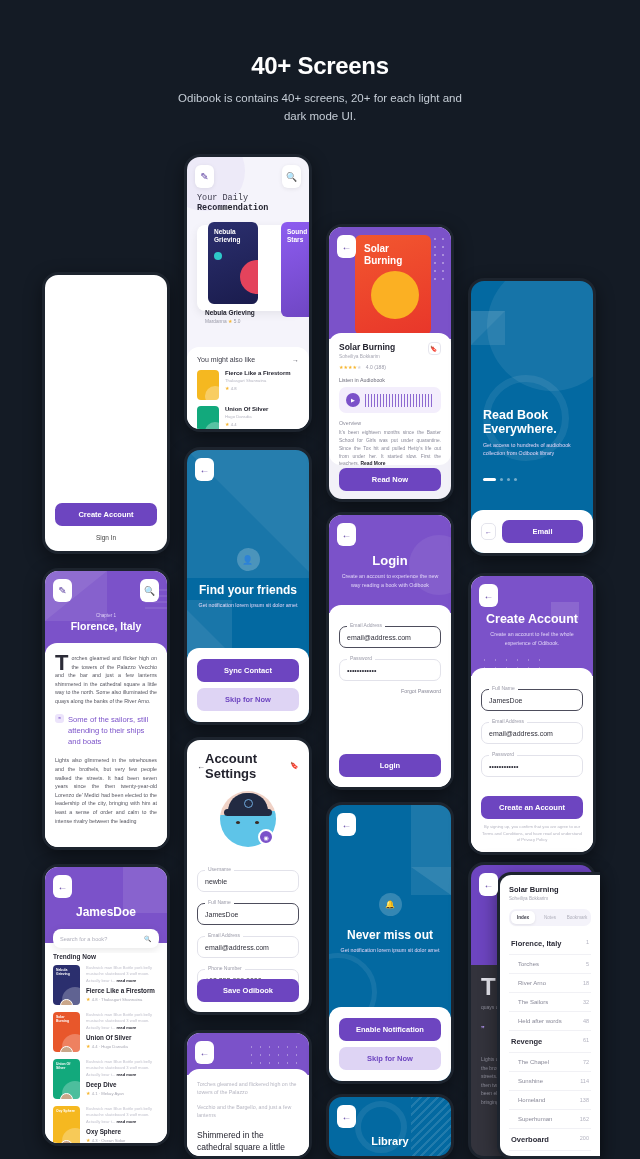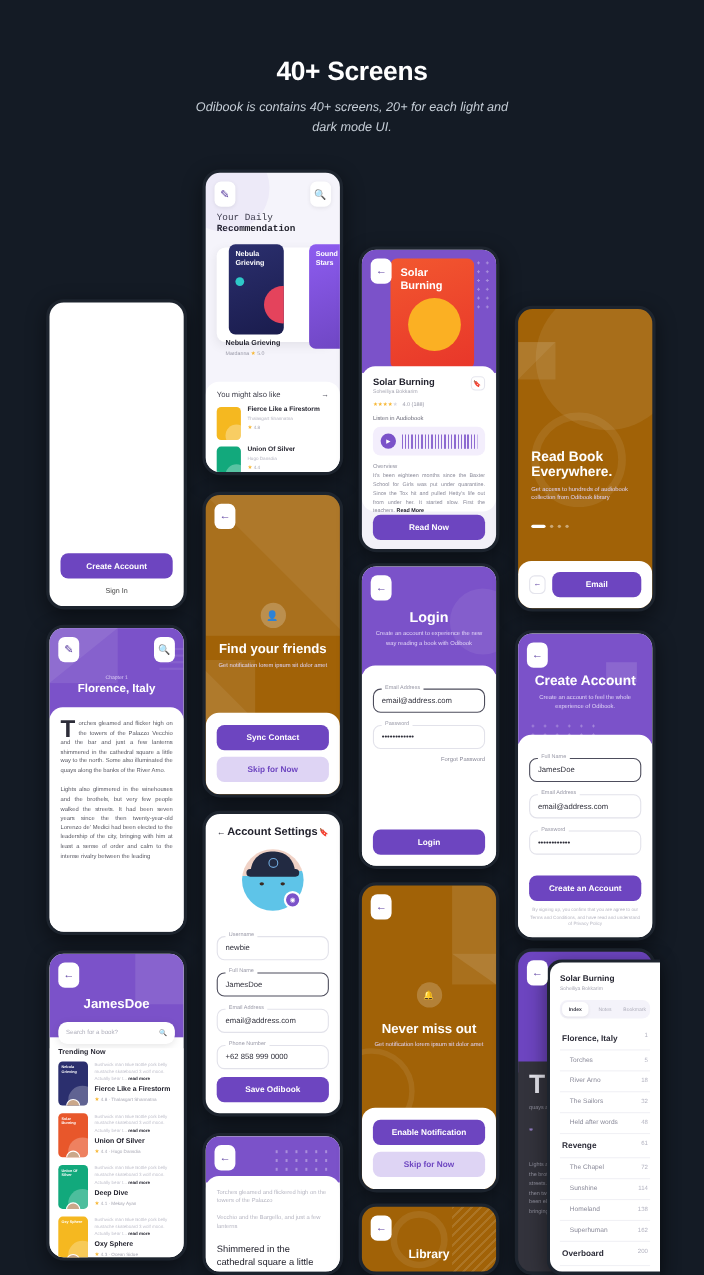--- a/index.html
+++ b/index.html
@@ -5,29 +5,29 @@
   * { box-sizing: border-box; margin:0; padding:0; }
   body {
     width: 640px; height: 1159px;
     background: #141b25;
     font-family: "Liberation Sans", sans-serif;
     overflow: hidden;
     position: relative;
   }
   .header { text-align:center; padding-top:52px; }
   .header h1 { color:#fff; font-size:24px; font-weight:bold; letter-spacing:-0.3px;}
-  .header p { color:#c5cdd6; font-size:11.5px; line-height:1.55; margin:10px auto 0; width:300px;font-style:italic;}
+  .header p { color:#c5cdd6; font-size:11.5px; line-height:1.55; margin:10px auto 0; width:300px;}
 
   .canvas { position:absolute; left:0; top:0; width:640px; height:1159px;}
   .phone {
     position:absolute; background:#fff; border-radius:16px;
     overflow:hidden; border:3px solid #1d242e;
     box-shadow:0 6px 18px rgba(0,0,0,.45);
   }
-  .purple { background:#a16207; }
+  .purple { background:#0369a1; }
   .pbg { position:absolute; left:0; top:0; right:0; background:#7b52c9; }
   .deco { position:absolute; background:rgba(255,255,255,.09); pointer-events:none;}
   .circ { border-radius:50%; }
 
   .btn-back {
     position:absolute; left:8px; top:8px; width:19px; height:23px;
     background:#fff; border-radius:6px; display:flex;
     align-items:center; justify-content:center; font-size:10px; color:#5b3ea0; z-index:9;
   }
   .btn-srch {
@@ -90,20 +90,24 @@
       <div style="padding-top:42px;">
         <div style="color:#dcccf6;font-size:4.6px;text-align:center;">Chapter 1</div>
         <div class="scr-title" style="font-size:10.5px;margin-top:2px;">Florence, Italy</div>
       </div>
     </div>
     <div style="position:absolute;left:0;right:0;top:72px;bottom:0;background:#fff;border-radius:12px 12px 0 0;padding:11px 10px 0;">
       <div style="font-size:5.3px;color:#55555f;line-height:1.62;text-align:justify;">
         <span style="float:left;font-size:22px;line-height:16px;font-weight:bold;color:#2c2c38;padding:1px 3px 0 0;">T</span>
         <span>orches gleamed and flicker high on the towers of the Palazzo Vecchio and the bar and just a few lanterns shimmered in the cathedral square a little way to the north. Some also illuminated the quays along the banks of the River Arno.</span>
       </div>
+      <div style="display:flex;margin-top:9px;gap:4px;">
+        <div style="width:9px;height:9px;background:#ece4fb;border-radius:3px;flex:none;display:flex;align-items:center;justify-content:center;color:#7b52c9;font-size:5px;">❞</div>
+        <div style="font-size:7.6px;color:#7b52c9;line-height:1.45;">Some of the sailors, still attending to their ships and boats</div>
+      </div>
       <div style="font-size:5.3px;color:#55555f;line-height:1.62;margin-top:9px;text-align:justify;">Lights also glimmered in the winehouses and the brothels, but very few people walked the streets. It had been seven years since the then twenty-year-old Lorenzo de' Medici had been elected to the leadership of the city, bringing with him at least a sense of order and calm to the intense rivalry between the leading</div>
     </div>
   </div>
 
   <div class="phone" style="left:42px;top:864px;width:128px;height:282px;">
     <div class="pbg" style="height:76px;">
       <div class="deco" style="right:0;top:0;width:44px;height:46px;background:rgba(255,255,255,.10)"></div>
       <div class="btn-back">←</div>
       <div class="scr-title" style="font-size:12px;padding-top:38px;">JamesDoe</div>
     </div>
@@ -232,21 +236,21 @@
     </div>
     <div style="position:absolute;left:0;right:0;bottom:0;background:#fff;border-radius:12px 12px 0 0;padding:11px 10px;">
       <div class="pbtn">Sync Contact</div>
       <div class="pbtn light" style="margin-top:6px;">Skip for Now</div>
     </div>
   </div>
 
   <div class="phone" style="left:184px;top:737px;width:128px;height:278px;">
     <div style="display:flex;align-items:center;justify-content:space-between;padding:11px 10px 0;">
       <span style="font-size:8px;color:#3a3a46;">←</span>
-      <span style="font-size:10px;font-weight:bold;color:#23232e;">Account Settings</span>
+      <span style="font-size:13px;font-weight:bold;color:#23232e;">Account Settings</span>
       <span style="font-size:7px;color:#3a3a46;">🔖</span>
     </div>
     <div style="text-align:center;margin-top:10px;position:relative;">
       <div style="width:56px;height:56px;border-radius:50%;margin:0 auto;background:linear-gradient(175deg,#f0d2c6 40%,#5ec4e8 40%);position:relative;overflow:hidden;">
         <div style="position:absolute;left:8px;top:2px;width:40px;height:22px;background:#222a42;border-radius:20px 20px 4px 4px;"></div>
         <div style="position:absolute;left:4px;top:18px;width:48px;height:7px;background:#222a42;border-radius:4px;"></div>
         <div style="position:absolute;left:24px;top:8px;width:9px;height:9px;border-radius:50%;border:1.3px solid #6fa8dc;"></div>
         <div style="position:absolute;left:16px;top:30px;width:4px;height:3px;border-radius:50%;background:#3a2a22;"></div>
         <div style="position:absolute;left:35px;top:30px;width:4px;height:3px;border-radius:50%;background:#3a2a22;"></div>
       </div>

